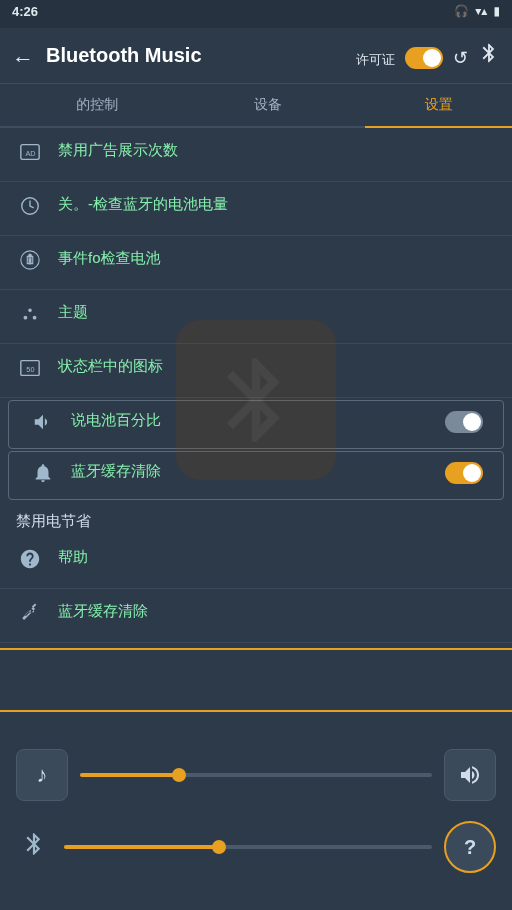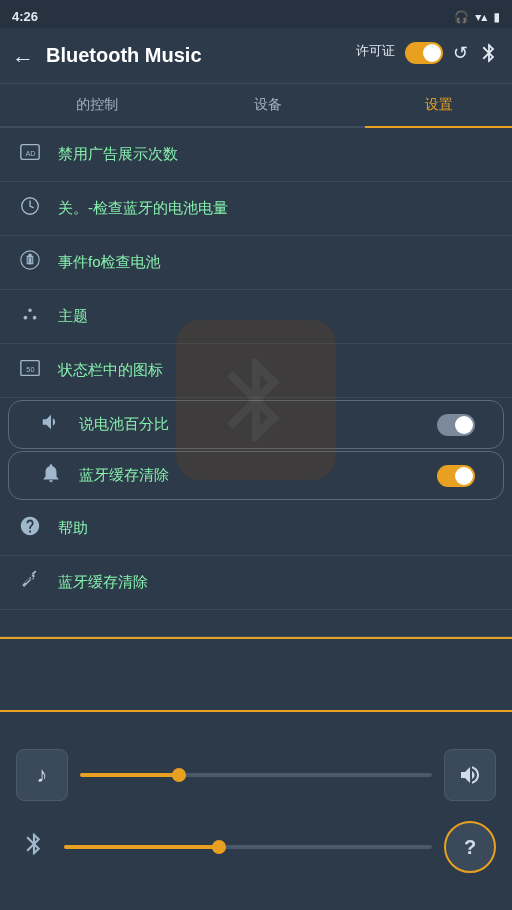--- a/index.html
+++ b/index.html
@@ -10,21 +10,21 @@
       font-family: 'Arial', sans-serif;
       color: #e0e8f0;
       overflow: hidden;
       position: relative;
     }
 
     
     .status-bar {
       display: flex;
       justify-content: space-between;
-      align-items: flex-end;
+      align-items: flex-start;
       padding: 4px 12px;
       height: 28px;
       background: #263240;
     }
     .status-left {
       font-size: 13px;
       font-weight: bold;
       color: #e0e8f0;
     }
     .status-right {
@@ -53,21 +53,21 @@
       margin-right: 12px;
     }
     .header-title {
       font-size: 20px;
       font-weight: bold;
       color: #ffffff;
       flex: 1;
     }
     .header-actions {
       display: flex;
-      align-items: flex-start;
+      align-items: flex-end;
       gap: 10px;
     }
     .header-permission-label {
       font-size: 13px;
       color: #e0e8f0;
     }
     .toggle-switch {
       width: 38px;
       height: 22px;
       border-radius: 11px;
@@ -119,21 +119,20 @@
       background: #e8a020;
     }
 
     
     .settings-list {
       background: #2d3a4a;
       overflow-y: auto;
     }
     .setting-item {
       display: flex;
-      align-items: center;
       padding: 13px 16px;
       border-bottom: 1px solid #3a4a5a;
       cursor: pointer;
       gap: 14px;
     }
     .setting-icon {
       font-size: 20px;
       color: #a0b8cc;
       width: 28px;
       text-align: center;
@@ -141,23 +140,23 @@
     }
     .setting-label {
       font-size: 15px;
       color: #86efac;
       flex: 1;
     }
 
     
     .setting-item.toggle-row {
       border: 1px solid #5a6a7a;
-      border-radius: 14px;
+      border-radius: 4px;
       margin: 2px 8px;
-      padding: 10px 28px;
+      padding: 10px 20px;
     }
 
     .toggle-off {
       width: 38px;
       height: 22px;
       border-radius: 11px;
       background: #7a8a9a;
       position: relative;
       cursor: pointer;
       flex-shrink: 0;
@@ -422,20 +421,21 @@
       <svg width="22" height="22" viewBox="0 0 24 24" fill="#a0b8cc">
           <path d="M12 22c1.1 0 2-.9 2-2h-4c0 1.1.9 2 2 2zm6-6v-5c0-3.07-1.64-5.64-4.5-6.32V4c0-.83-.67-1.5-1.5-1.5s-1.5.67-1.5 1.5v.68C7.63 5.36 6 7.92 6 11v5l-2 2v1h16v-1l-2-2z"></path>
         </svg>
     </span>
     <span class="setting-label">蓝牙缓存清除</span>
     <div class="toggle-on">
       <div class="knob"></div>
     </div>
   </div>
 
+  <div class="section-label">禁用电节省</div>
 
   <div class="setting-item">
     <span class="setting-icon">
       <svg width="22" height="22" viewBox="0 0 24 24" fill="#a0b8cc">
           <path d="M12 2C6.48 2 2 6.48 2 12s4.48 10 10 10 10-4.48 10-10S17.52 2 12 2zm1 17h-2v-2h2v2zm2.07-7.75l-.9.92C13.45 12.9 13 13.5 13 15h-2v-.5c0-1.1.45-2.1 1.17-2.83l1.24-1.26c.37-.36.59-.86.59-1.41 0-1.1-.9-2-2-2s-2 .9-2 2H8c0-2.21 1.79-4 4-4s4 1.79 4 4c0 .88-.36 1.68-.93 2.25z"></path>
         </svg>
     </span>
     <span class="setting-label">帮助</span>
   </div>
 

